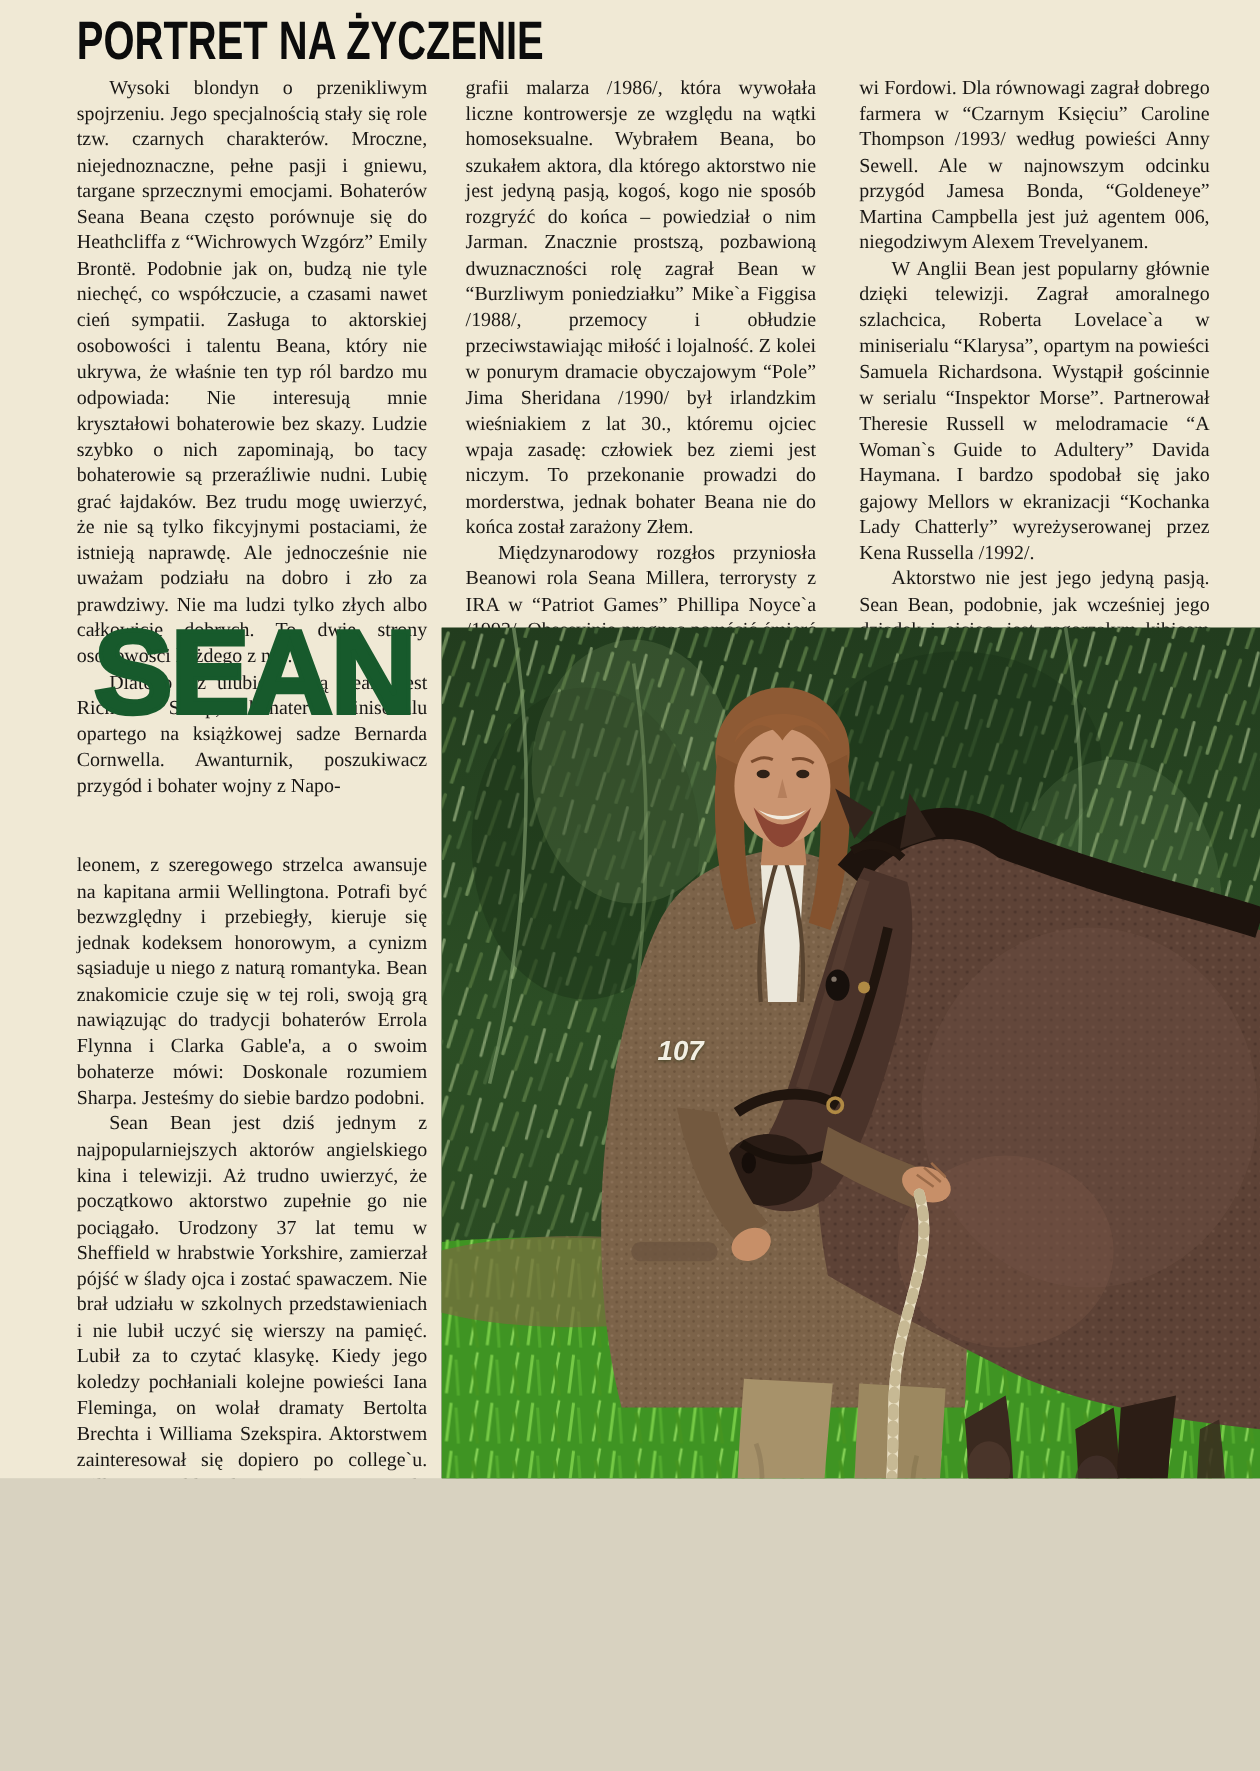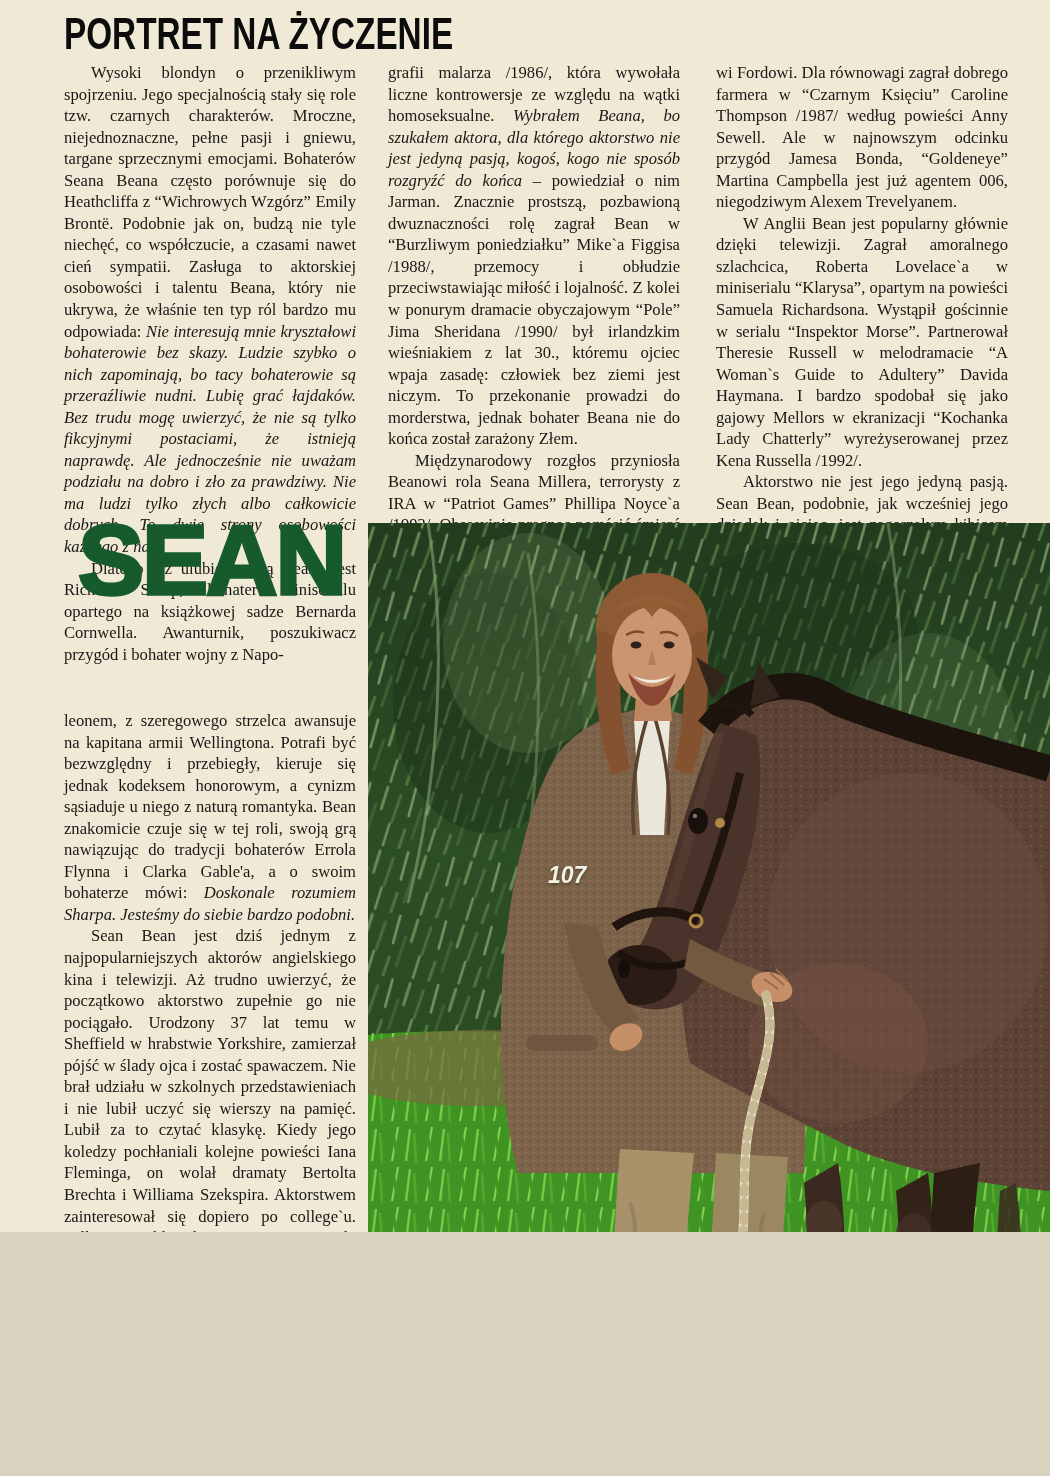--- a/index.html
+++ b/index.html
@@ -21,21 +21,21 @@
     font-size:16.6px; line-height:21.55px;
     text-align:justify;
   }
   .c1{left:64px;} .c2{left:388px;} .c3{left:716px;}
   .lowcol{
     position:absolute; left:64px; top:710px; width:292px;
     font-size:16.6px; line-height:21.55px; text-align:justify;
   }
   .bodycol p, .lowcol p{margin:0;}
   p.ind{text-indent:27px;}
-  .it{font-style:italic;}
+  .it{}
   .kn{float:right; font-weight:bold;}
   .headline{
     position:absolute; left:78px; top:514px;
     font-family:"Liberation Sans", sans-serif;
     font-weight:bold; font-size:99px; line-height:.93;
     letter-spacing:-2px; color:#175a2c;
     -webkit-text-stroke:3.5px #175a2c;
   }
   .photo{
     position:absolute; left:368px; top:523px; width:682px; height:953px;
@@ -66,21 +66,21 @@
     <p class="ind"><span>Wysoki blondyn o przenikliwym spojrzeniu. Jego specjalnością stały się role tzw. czarnych charakterów. Mroczne, niejednoznaczne, pełne pasji i gniewu, targane sprzecznymi emocjami. Bohaterów Seana Beana często porównuje się do Heathcliffa z “Wichrowych Wzgórz” Emily Brontë. Podobnie jak on, budzą nie tyle niechęć, co współczucie, a czasami nawet cień sympatii. Zasługa to aktorskiej osobowości i talentu Beana, który nie ukrywa, że właśnie ten typ ról bardzo mu odpowiada: </span><span class="it">Nie interesują mnie kryształowi bohaterowie bez skazy. Ludzie szybko o nich zapominają, bo tacy bohaterowie są przeraźliwie nudni. Lubię grać łajdaków. Bez trudu mogę uwierzyć, że nie są tylko fikcyjnymi postaciami, że istnieją naprawdę. Ale jednocześnie nie uważam podziału na dobro i zło za prawdziwy. Nie ma ludzi tylko złych albo całkowicie dobrych. To dwie strony osobowości każdego z nas.</span></p>
     <p class="ind"><span>Dlatego też ulubioną rolą Beana jest Richard Sharp, bohater miniserialu opartego na książkowej sadze Bernarda Cornwella. Awanturnik, poszukiwacz przygód i bohater wojny z Napo-</span></p>
   </div>
 
   <div class="bodycol c2">
     <p><span>grafii malarza /1986/, która wywołała liczne kontrowersje ze względu na wątki homoseksualne. </span><span class="it">Wybrałem Beana, bo szukałem aktora, dla którego aktorstwo nie jest jedyną pasją, kogoś, kogo nie sposób rozgryźć do końca</span><span> – powiedział o nim Jarman. Znacznie prostszą, pozbawioną dwuznaczności rolę zagrał Bean w “Burzliwym poniedziałku” Mike`a Figgisa /1988/, przemocy i obłudzie przeciwstawiając miłość i lojalność. Z kolei w ponurym dramacie obyczajowym “Pole” Jima Sheridana /1990/ był irlandzkim wieśniakiem z lat 30., któremu ojciec wpaja zasadę: człowiek bez ziemi jest niczym. To przekonanie prowadzi do morderstwa, jednak bohater Beana nie do końca został zarażony Złem.</span></p>
     <p class="ind"><span>Międzynarodowy rozgłos przyniosła Beanowi rola Seana Millera, terrorysty z IRA w “Patriot Games” Phillipa Noyce`a /1992/. Obsesyjnie pragnąc pomścić śmierć brata, Miller odrzuca politykę na rzecz osobistej vendetty, co przesądza o jego klęsce. Bean nasycił tę rolę tak ogromnym ładunkiem gniewu i buntu, że nie dał się zepchnąć na drugi plan nawet Harrisono-</span></p>
   </div>
 
   <div class="bodycol c3">
-    <p><span>wi Fordowi. Dla równowagi zagrał dobrego farmera w “Czarnym Księciu” Caroline Thompson /1987/ według powieści Anny Sewell. Ale w najnowszym odcinku przygód Jamesa Bonda, “Goldeneye” Martina Campbella jest już agentem 006, niegodziwym Alexem Trevelyanem.</span></p>
+    <p><span>wi Fordowi. Dla równowagi zagrał dobrego farmera w “Czarnym Księciu” Caroline Thompson /1993/ według powieści Anny Sewell. Ale w najnowszym odcinku przygód Jamesa Bonda, “Goldeneye” Martina Campbella jest już agentem 006, niegodziwym Alexem Trevelyanem.</span></p>
     <p class="ind"><span>W Anglii Bean jest popularny głównie dzięki telewizji. Zagrał amoralnego szlachcica, Roberta Lovelace`a w miniserialu “Klarysa”, opartym na powieści Samuela Richardsona. Wystąpił gościnnie w serialu “Inspektor Morse”. Partnerował Theresie Russell w melodramacie “A Woman`s Guide to Adultery” Davida Haymana. I bardzo spodobał się jako gajowy Mellors w ekranizacji “Kochanka Lady Chatterly” wyreżyserowanej przez Kena Russella /1992/.</span></p>
     <p class="ind"><span>Aktorstwo nie jest jego jedyną pasją. Sean Bean, podobnie, jak wcześniej jego dziadek i ojciec, jest zagorzałym kibicem “Sheffield United”. Stara się być na każdym meczu drużyny, nawet podczas swojej podróży poślubnej – zamiast Paryża wybrał York, bo tam właśnie “Sheffield United” rozgrywali wtedy kolejne spotkanie ligowe. </span><span class="kn">(kn)</span></p>
   </div>
 
   <div class="headline">
     <div>SEAN</div>
   </div>
 
   <div class="lowcol">
     <p><span>leonem, z szeregowego strzelca awansuje na kapitana armii Wellingtona. Potrafi być bezwzględny i przebiegły, kieruje się jednak kodeksem honorowym, a cynizm sąsiaduje u niego z naturą romantyka. Bean znakomicie czuje się w tej roli, swoją grą nawiązując do tradycji bohaterów Errola Flynna i Clarka Gable'a, a o swoim bohaterze mówi: </span><span class="it">Doskonale rozumiem Sharpa. Jesteśmy do siebie bardzo podobni.</span></p>

